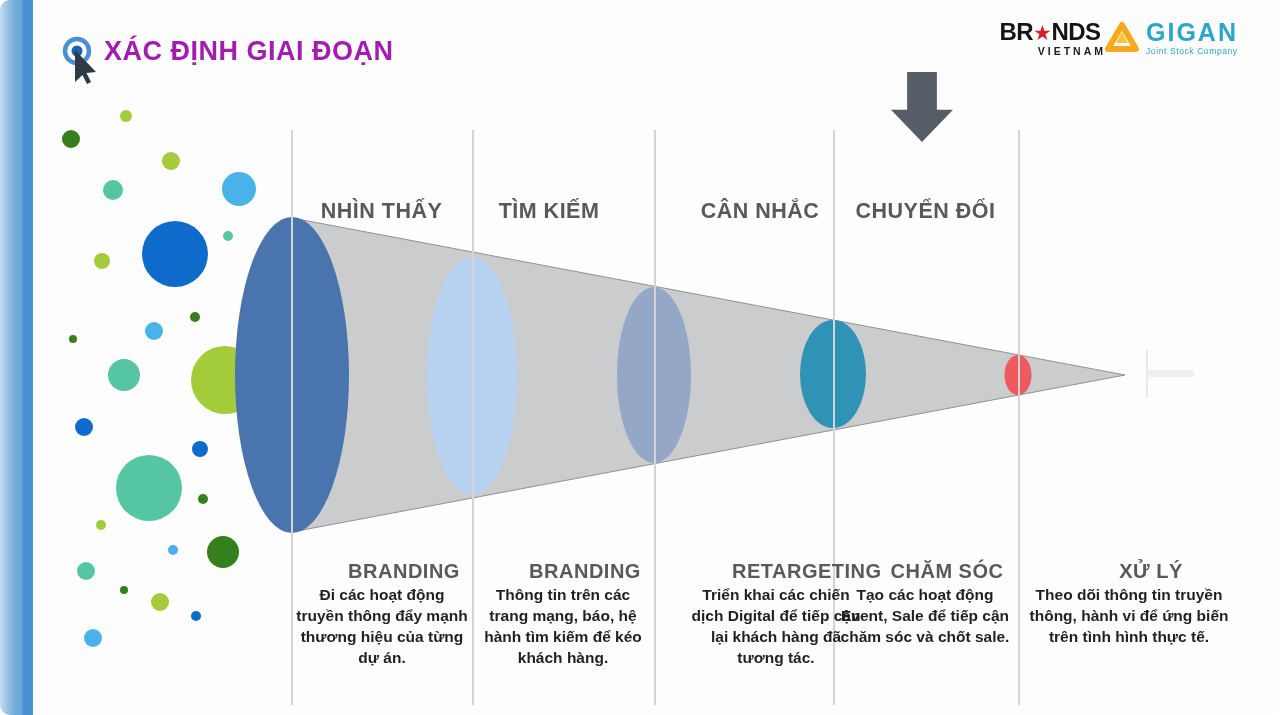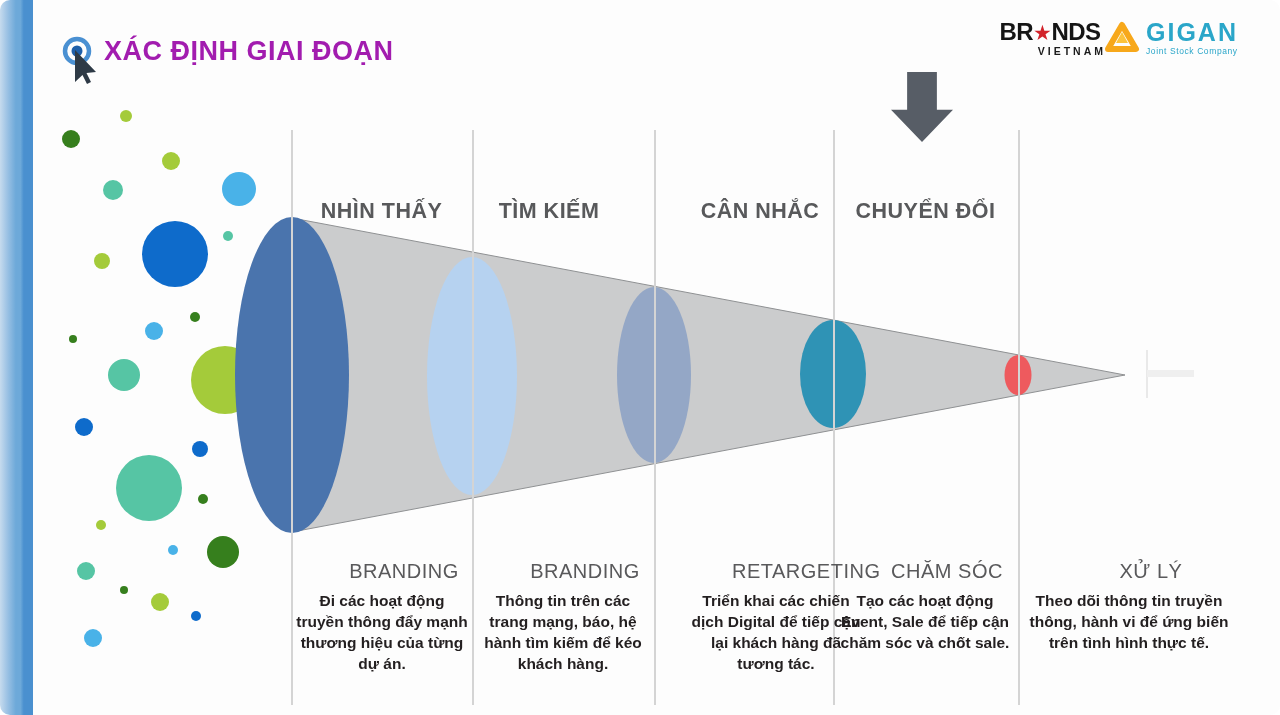--- a/index.html
+++ b/index.html
@@ -45,21 +45,21 @@
     font-size: 21.5px; font-weight: bold; color: #58595b; letter-spacing: 0.5px; white-space: nowrap; margin-top: 44px;
   }
   
   .highlight-arrow {
     position: absolute; left: 891px; top: 72px; width: 62px; height: 70px; z-index: 4;
     background: #575d66;
     clip-path: polygon(26% 0%, 74% 0%, 74% 54%, 100% 54%, 50% 100%, 0% 54%, 26% 54%);
   }
   
   .stage-desc { position: absolute; top: 560px; z-index: 4; text-align: center; }
-  .stage-desc .desc-title { font-size: 20px; font-weight: normal; color: #59595b; letter-spacing: 0.5px; margin-bottom: 7px; padding-left: 44px; }
+  .stage-desc .desc-title { font-size: 20px; font-weight: bold; color: #59595b; letter-spacing: 0.5px; margin-bottom: 1px; padding-left: 44px; }
   .stage-desc .desc-body { font-size: 15.5px; font-weight: bold; color: #231f20; line-height: 21px; }
 </style>
 </head>
 <body>
 
 <div class="slide">
 
   <div class="left-bar"></div>
 
   <div class="bubble-layer">

